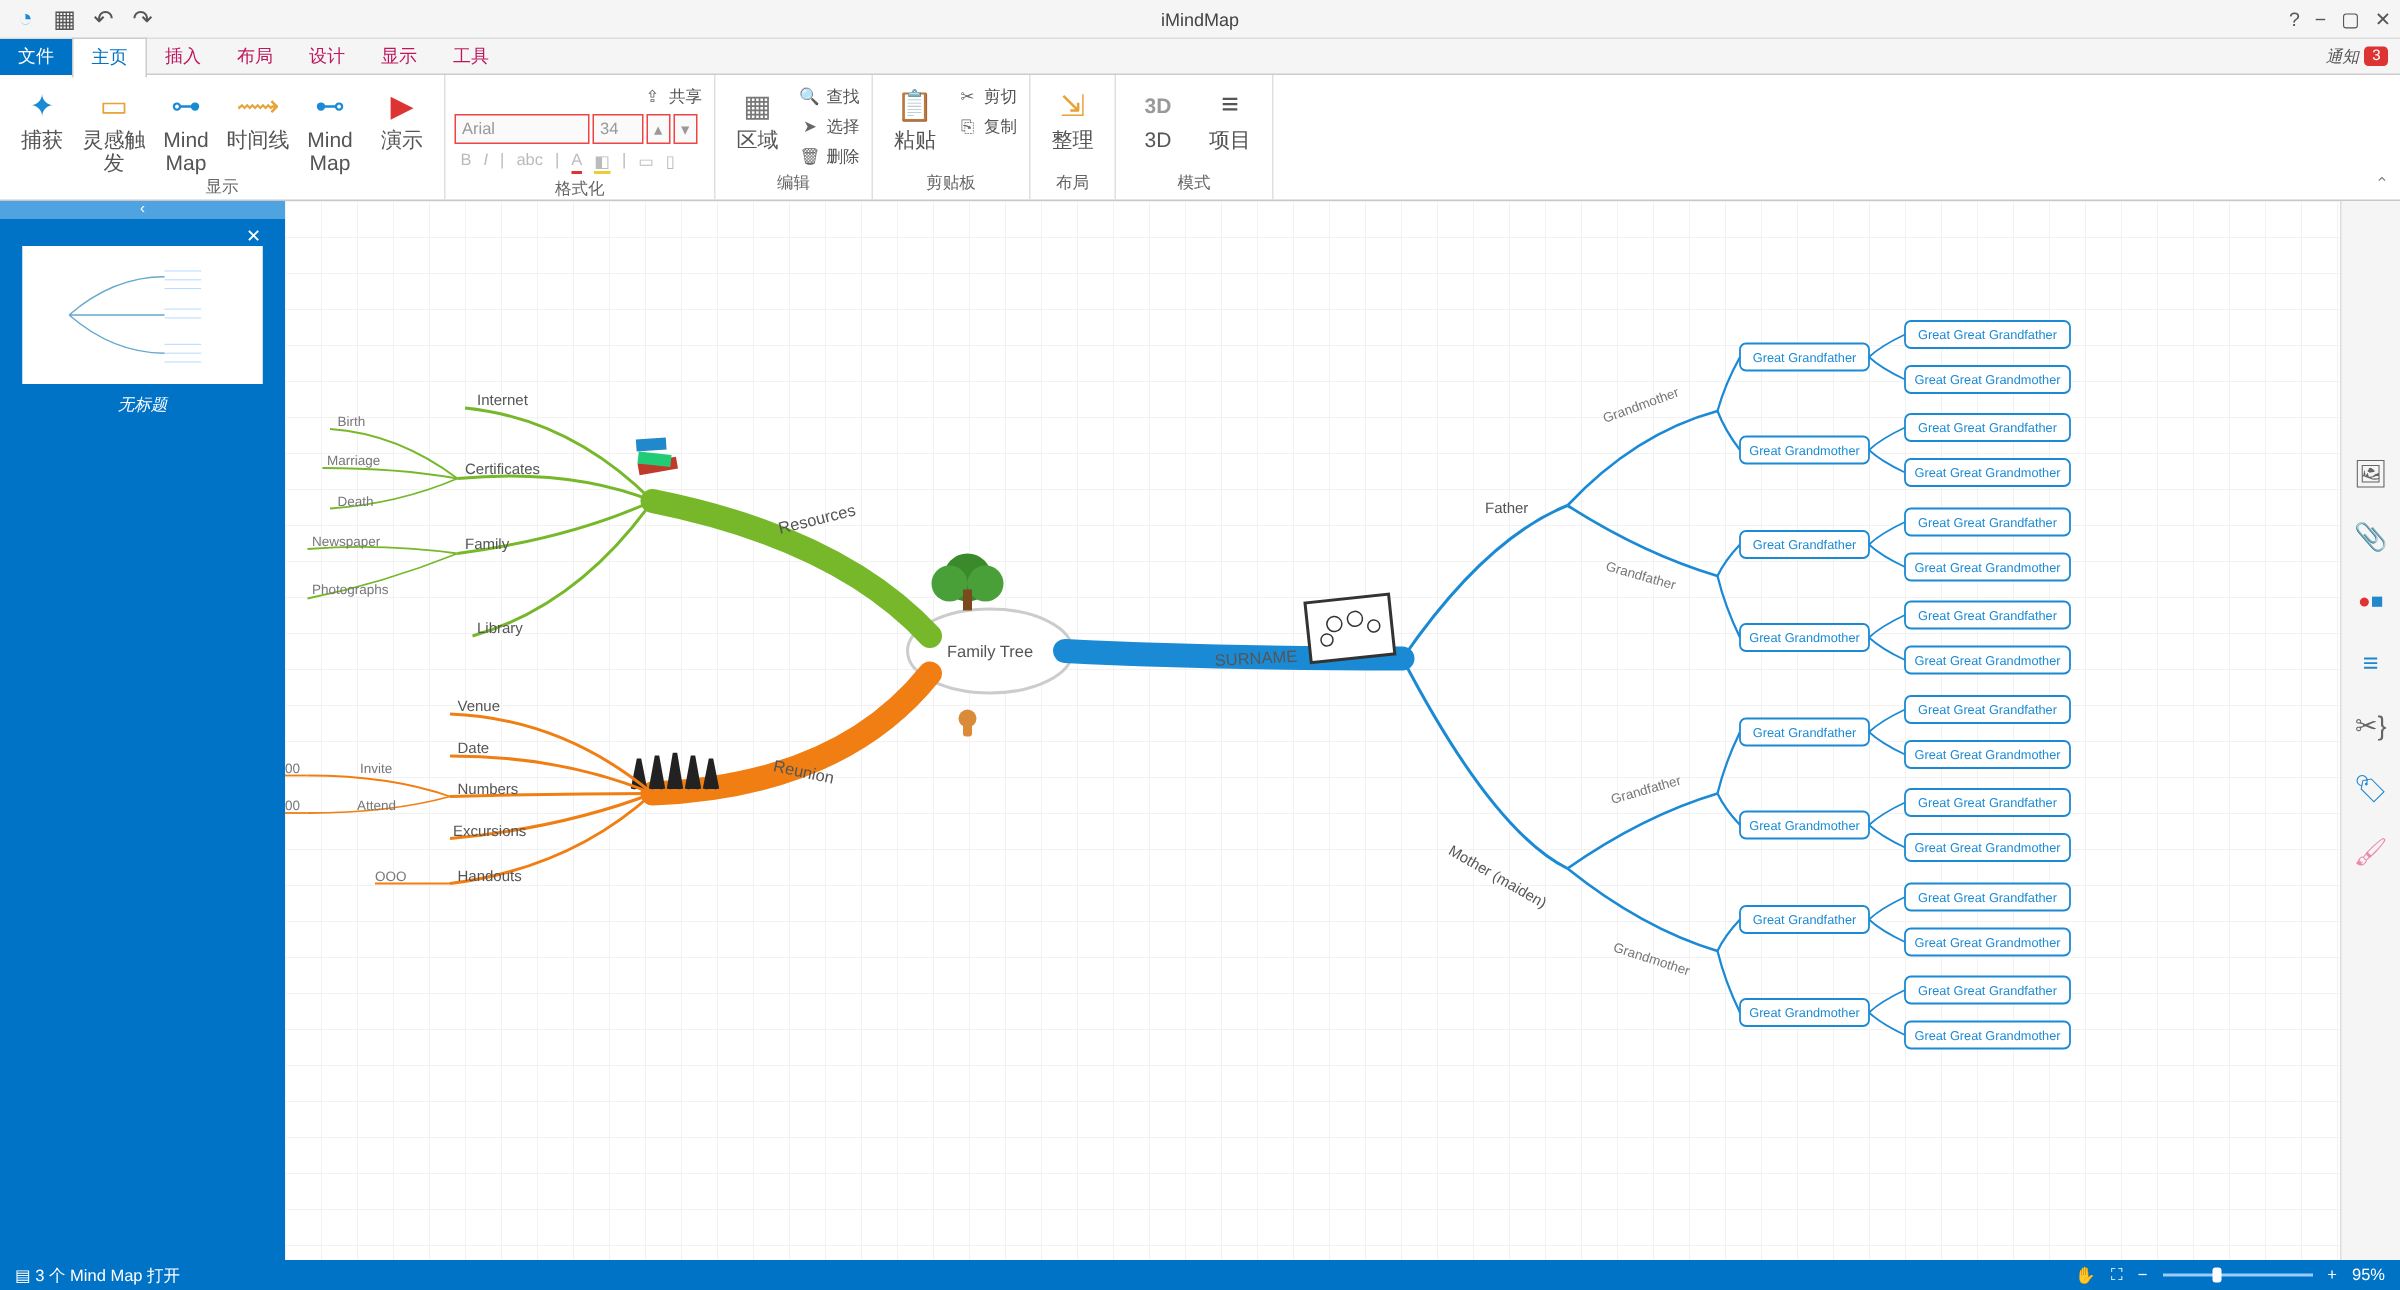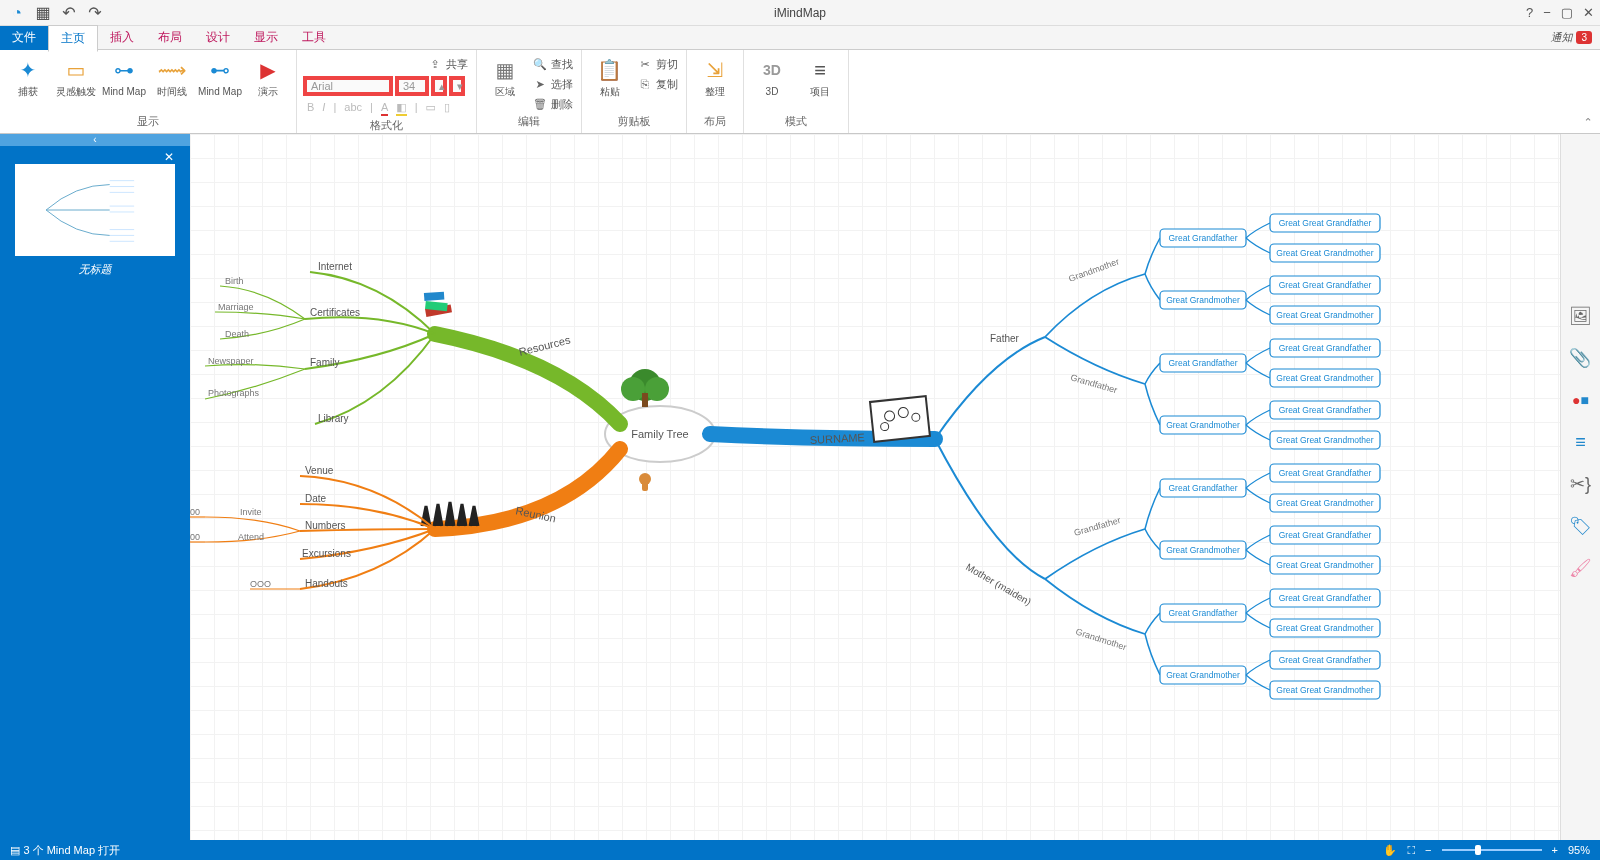--- a/index.html
+++ b/index.html
@@ -19,26 +19,26 @@
 .menubar .spacer { flex: 1; }
 .menubar .notify { font-size: 11px; color: #555; padding-right: 4px; font-style: italic; }
 .menubar .badge { background: #d33; color: #fff; border-radius: 3px; padding: 1px 5px; font-size: 10px; margin-right: 8px; }
 
 .ribbon { height: 84px; background: #fff; border-bottom: 1px solid #c8c8c8; display: flex; font-size: 11px; color: #555; }
 .rgroup { display: flex; flex-direction: column; border-right: 1px solid #e0e0e0; padding: 2px 6px; }
 .rgroup .tools { flex: 1; display: flex; gap: 4px; align-items: flex-start; padding-top: 2px; }
 .rgroup .label { text-align: center; font-size: 11px; color: #666; padding-bottom: 2px; }
 .rbtn { display: flex; flex-direction: column; align-items: center; width: 44px; cursor: pointer; gap: 2px; padding-top: 2px; }
 .rbtn .ico { width: 28px; height: 28px; display: flex; align-items: center; justify-content: center; font-size: 20px; }
-.rbtn .txt { font-size: 10px; text-align: center; line-height: 1.1; }
+.rbtn .txt { font-size: 14px; text-align: center; line-height: 1.1; }
 .smbtn { display: flex; align-items: center; gap: 4px; font-size: 11px; cursor: pointer; padding: 1px 2px; }
 .smbtn .sico { width: 14px; height: 14px; display:flex; align-items:center; justify-content:center; color:#666; }
 .vcol { display:flex; flex-direction:column; gap: 3px; padding-top:2px; }
 .font-row { display: flex; gap: 2px; }
-.font-sel { border: 4px solid #ef4444; font-size: 11px; height: 20px; padding: 0 4px; display: flex; align-items: center; background: #fafafa; color:#999; }
+.font-sel { border: 1px solid #ef4444; font-size: 11px; height: 20px; padding: 0 4px; display: flex; align-items: center; background: #fafafa; color:#999; }
 
 .workspace { display: flex; height: 706px; }
 .sidebar { width: 190px; background: #0173c7; color: #fff; display: flex; flex-direction: column; }
 .side-collapse { height: 12px; background: #4fa3e0; text-align: center; font-size: 10px; color: #fff; cursor: pointer; line-height: 12px; }
 .thumb-wrap { padding: 10px; position: relative; }
 .thumb-close { position: absolute; right: 16px; top: 4px; color: #fff; font-size: 12px; cursor: pointer; }
 .thumb { width: 160px; height: 92px; background: #fff; border: 1px solid #fff; margin: 8px auto 6px; position: relative; }
 .thumb svg { width: 100%; height: 100%; }
 .thumb-label { text-align: center; font-size: 11px; font-style: italic; }
 

